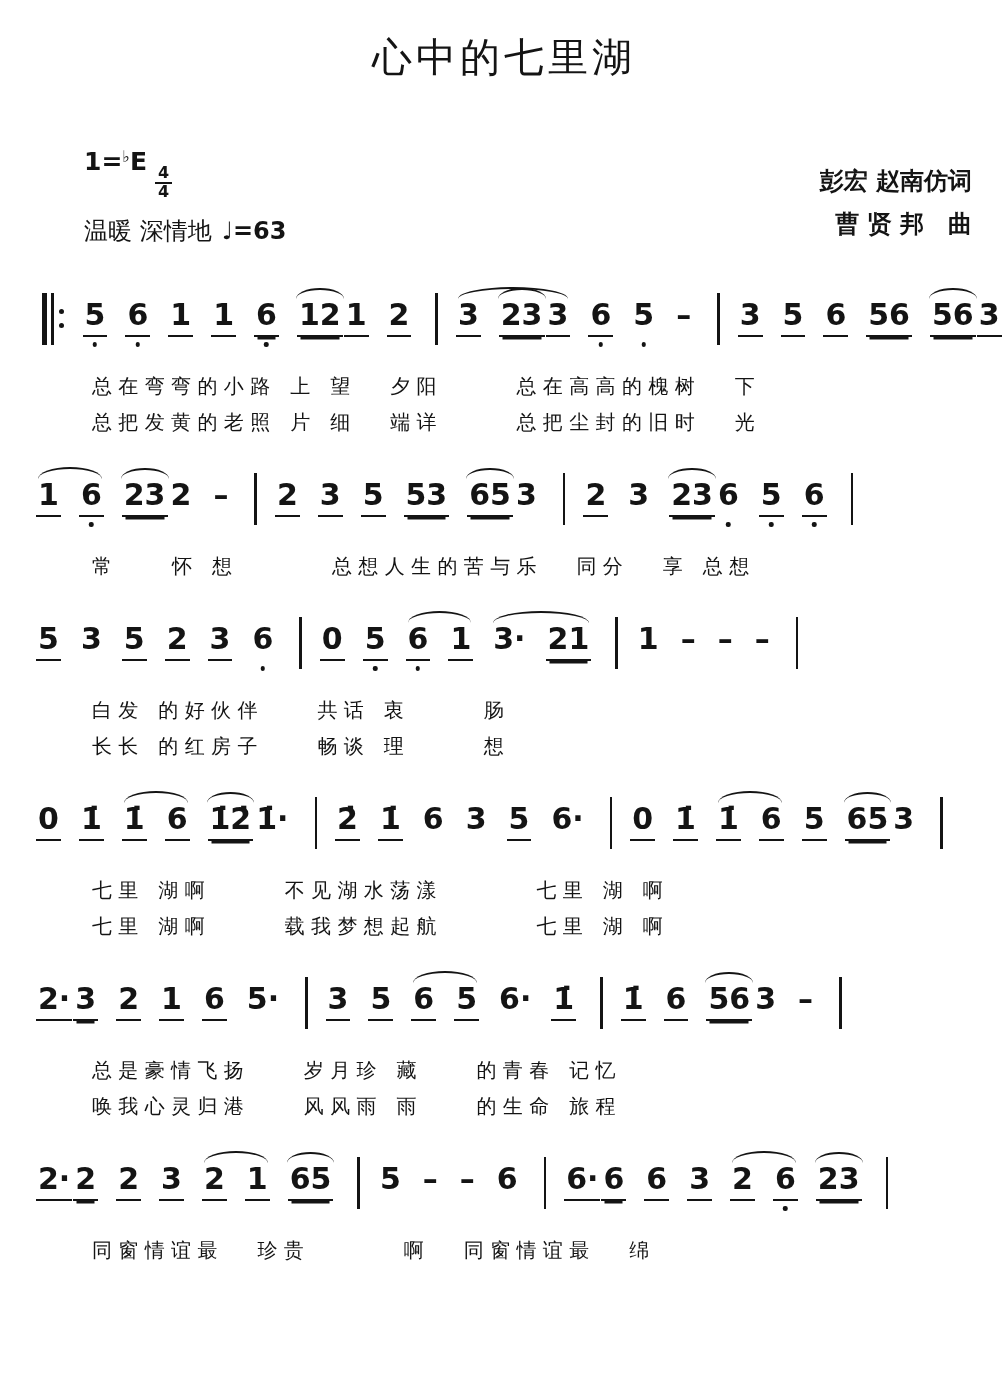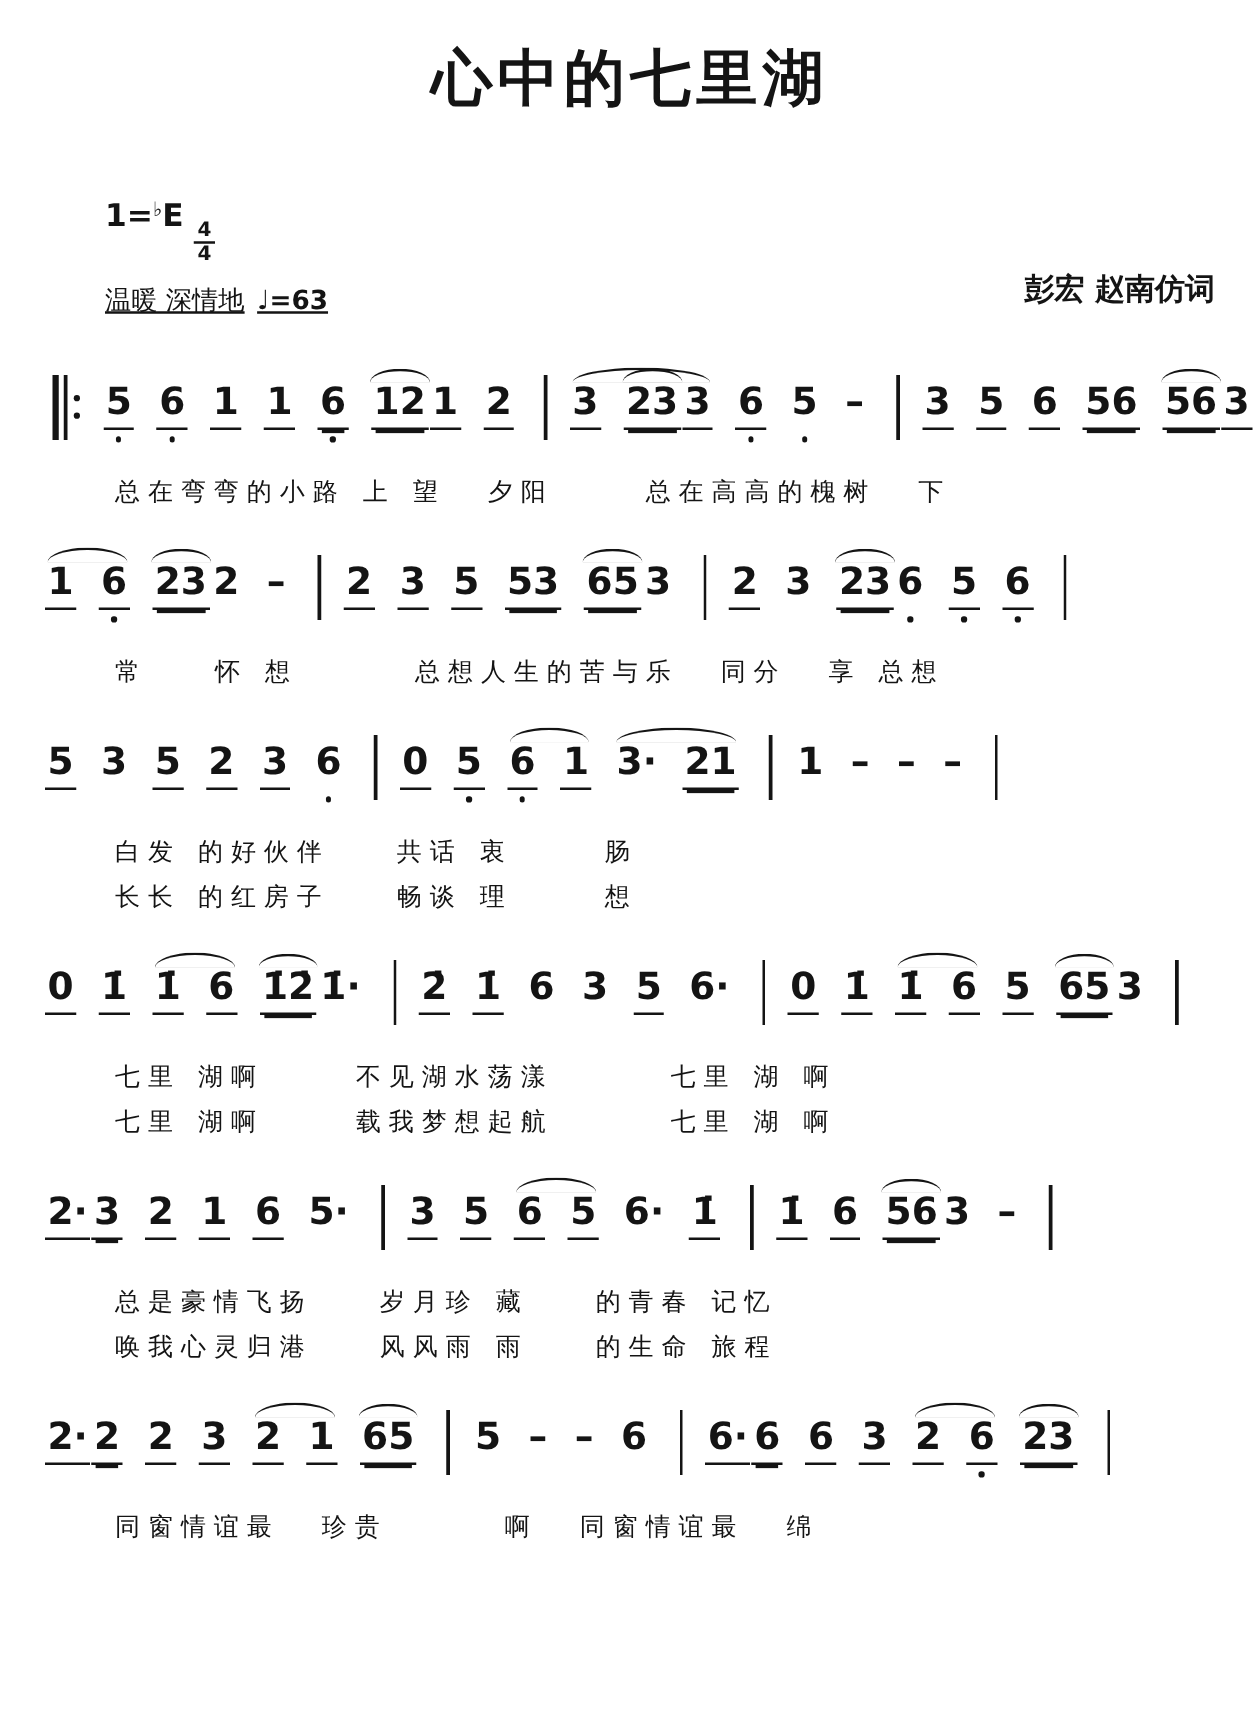--- a/index.html
+++ b/index.html
@@ -1,25 +1,25 @@
 <!DOCTYPE html>
 <html><head>
 <meta charset="utf-8">
 <style>
   html,body{margin:0;padding:0;background:#f2f2f2;}
   body{width:1008px;height:1385px;font-family:"DejaVu Sans",sans-serif;color:#141414;}
   .sheet{width:1008px;height:1385px;background:#ffffff;box-sizing:border-box;padding:16px 36px 0;overflow:hidden;}
-  .title{text-align:center;font-size:49px;font-weight:700;letter-spacing:4px;margin:14px 0 0;}
+  .title{text-align:center;font-size:40px;font-weight:400;letter-spacing:4px;margin:14px 0 0;}
   .meta{display:flex;justify-content:space-between;align-items:flex-end;margin-top:62px;margin-left:48px;}
   .keysig{font-size:25px;font-weight:700;}
   .keysig sup{font-size:16px;vertical-align:8px;}
   .ts{display:inline-flex;flex-direction:column;align-items:center;font-size:16px;font-weight:700;line-height:1.05;vertical-align:-8px;margin-left:8px;}
   .ts .t{border-bottom:2px solid #141414;padding:0 3px;}
   .credits{text-align:right;font-size:24px;font-weight:600;line-height:1.8;}
-  .tempo{font-size:21px;margin-top:14px;text-decoration:underline;}
+  .tempo{font-size:24px;margin-top:14px;}
   .tempo .bpm{font-weight:700;margin-left:10px;}
   .score{margin-top:30px;}
   .sys{margin-bottom:20px;}
   .notes{display:flex;align-items:flex-start;padding-top:22px;min-height:66px;position:relative;}
   .tok{position:relative;display:inline-block;font-size:30px;font-weight:700;line-height:32px;padding:0 2px 4px;margin-right:18px;white-space:nowrap;}
   .u1,.u2{border-bottom:2.5px solid #141414;}
   .u2{box-shadow:0 6px 0 -3.5px #141414;}
   .lo::after{content:'';position:absolute;left:50%;transform:translateX(-50%);bottom:-12px;width:4.5px;height:4.5px;border-radius:50%;background:#141414;}
   .slur::before{content:'';position:absolute;left:-1px;right:-1px;top:-11px;height:9px;border-top:2px solid #141414;border-radius:50% 50% 0 0 / 100% 100% 0 0;}
   .tt{margin-left:-17px;}
@@ -41,20 +41,21 @@
   <div class="meta">
     <div>
       <div class="keysig"><span>1=</span><sup>♭</sup><span>E</span><span class="ts">
             <span class="t">4</span>
             <span>4</span>
           </span></div>
       <div class="tempo"><span>温暖 深情地</span><span class="bpm">♩=63</span></div>
     </div>
     <div class="credits">
       <div>彭宏 赵南仿词</div>
+      <div>曹 贤 邦　曲</div>
     </div>
   </div>
 
   <div class="score">
       <div class="sys">
         <div class="notes">
           <span class="bar bar-lrep">
             <span class="bl th"></span>
             <span class="bl"></span>
             <span class="rdots">
@@ -85,20 +86,21 @@
             <span class="bl"></span>
           </span>
           <span class="tok u1">3</span>
           <span class="tok u1">5</span>
           <span class="tok u1">6</span>
           <span class="tok u2">56</span>
           <span class="tok u2 slur">56</span>
           <span class="tok u1 tt">3</span>
         </div>
         <div class="lyr">总 在 弯 弯 的 小 路　上　望　　夕 阳　　　　总 在 高 高 的 槐 树　　下</div>
+        <div class="lyr">总 把 发 黄 的 老 照　片　细　　端 详　　　　总 把 尘 封 的 旧 时　　光</div>
       </div>
       <div class="sys">
         <div class="notes">
           <span class="grp arc">
             <span class="tok u1">1</span>
             <span class="tok u1 lo">6</span>
           </span>
           <span class="tok u2 slur">23</span>
           <span class="tok tt">2</span>
           <span class="tok">–</span>

